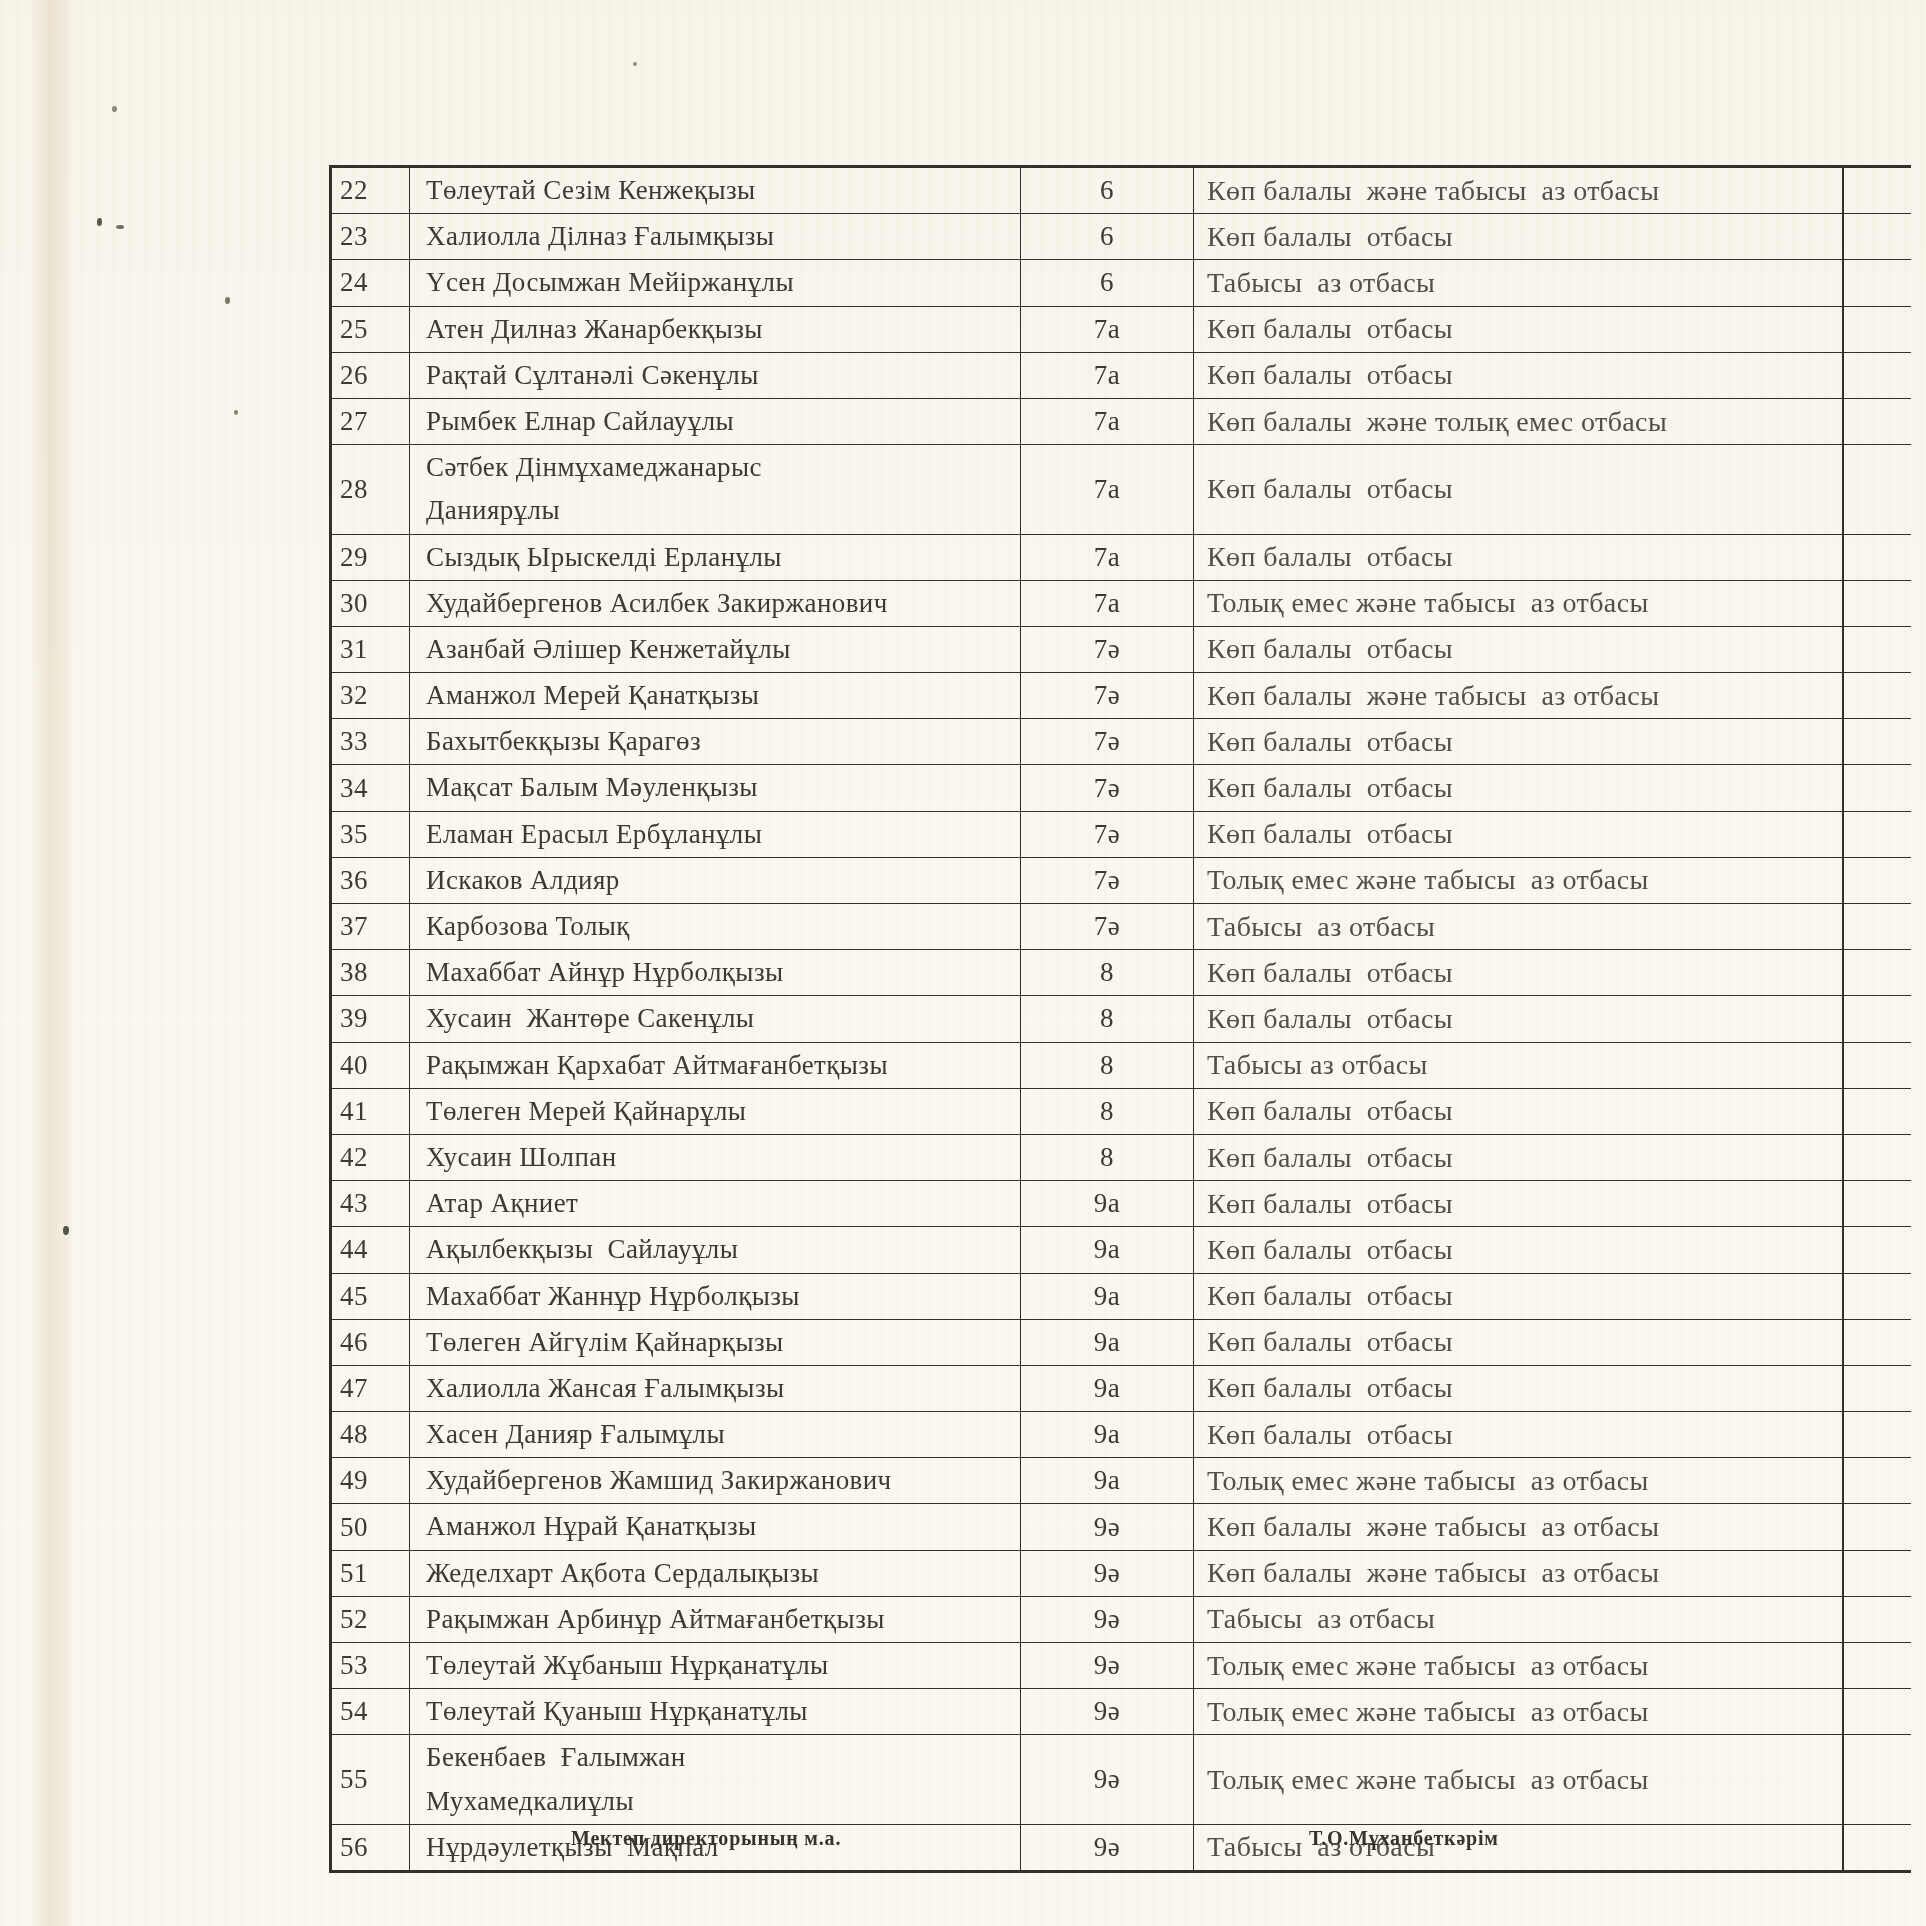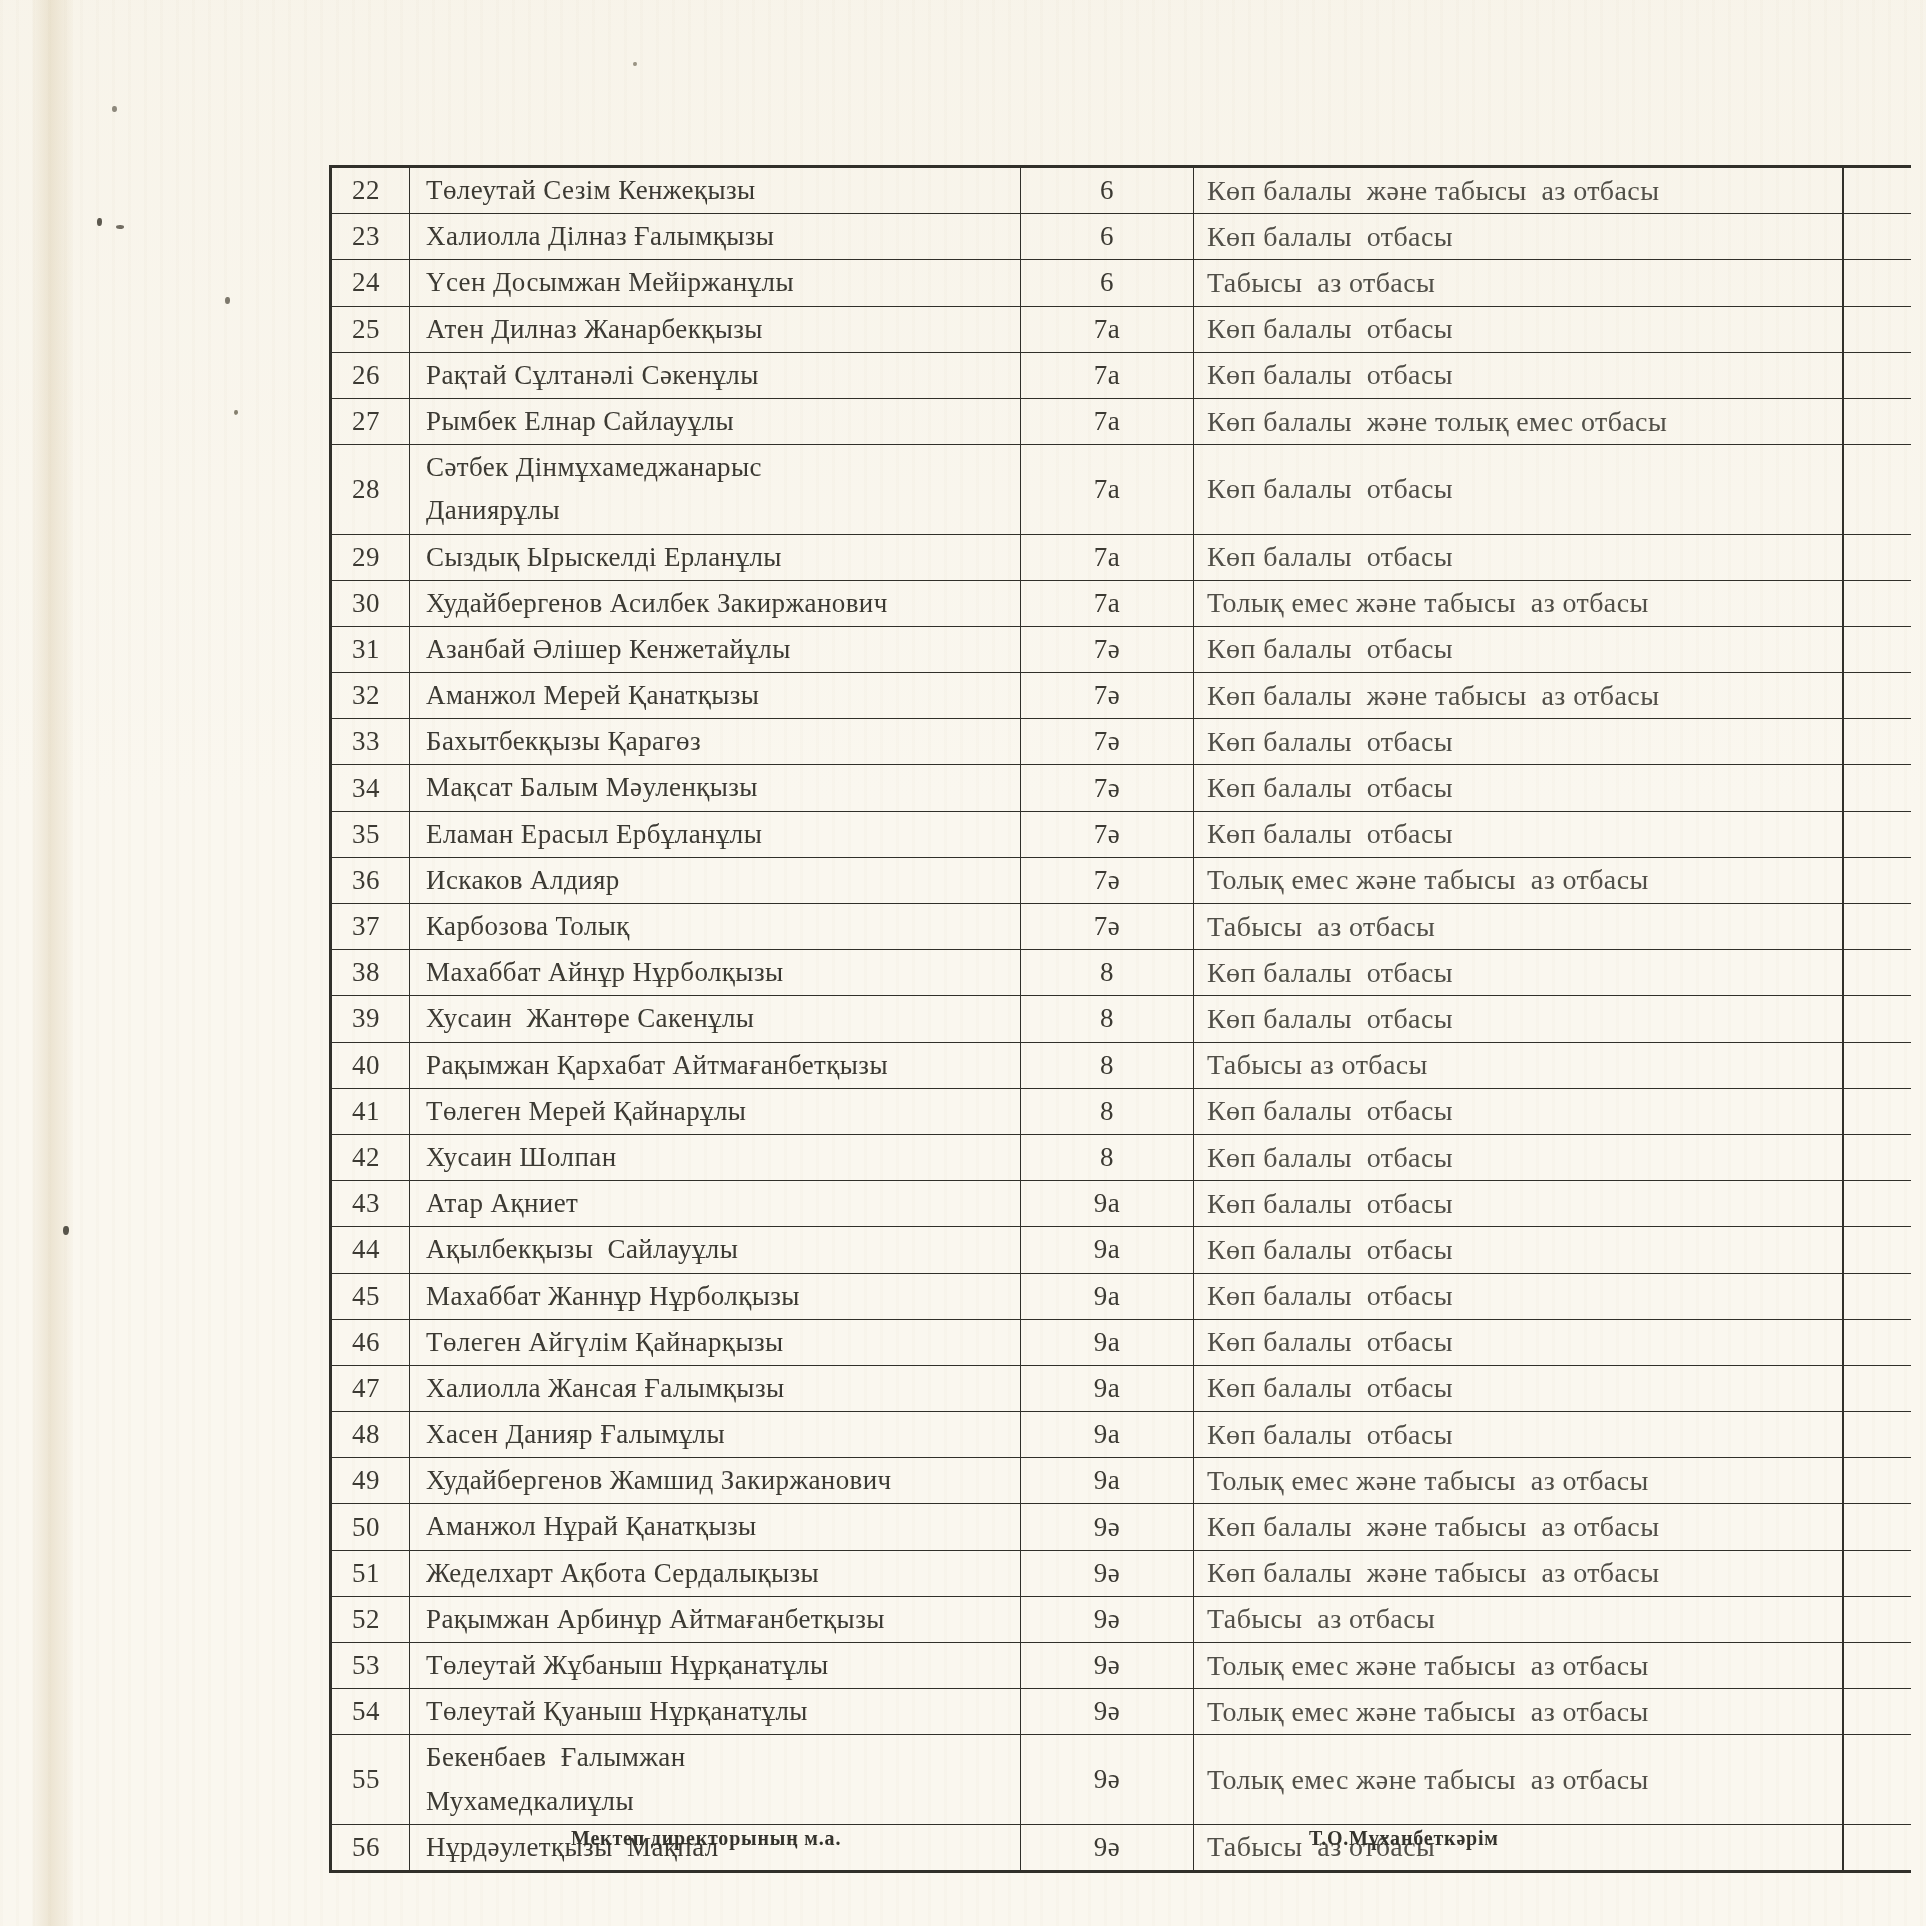--- a/index.html
+++ b/index.html
@@ -36,21 +36,21 @@
   }
   td{
     border-top:1.9px solid var(--ink);
     border-bottom:1.9px solid var(--ink);
     border-right:1.5px solid var(--ink);
     height:37px;vertical-align:middle;
     font-size:27px;color:var(--text);letter-spacing:0.4px;
     overflow:hidden;
   }
   tr.tall td{height:79px;}
-  td.c-num{padding-left:20px;border-right:1.5px solid var(--ink);}
+  td.c-num{padding-left:8px;border-right:1.5px solid var(--ink);}
   td.c-name{padding-left:16px;white-space:pre-wrap;line-height:1.6;}
   td.c-grade{text-align:center;}
   td.c-status{padding-left:13px;border-right:none;font-size:28px;color:var(--text-soft);white-space:pre-wrap;}
   .right-rule{position:absolute;top:0;bottom:0;left:1513px;width:1.9px;background:var(--ink);}
 
   .sig{position:absolute;font-weight:bold;font-size:20px;color:#34332c;letter-spacing:0.8px;white-space:nowrap;}
 </style>
 </head>
 <body>
 

